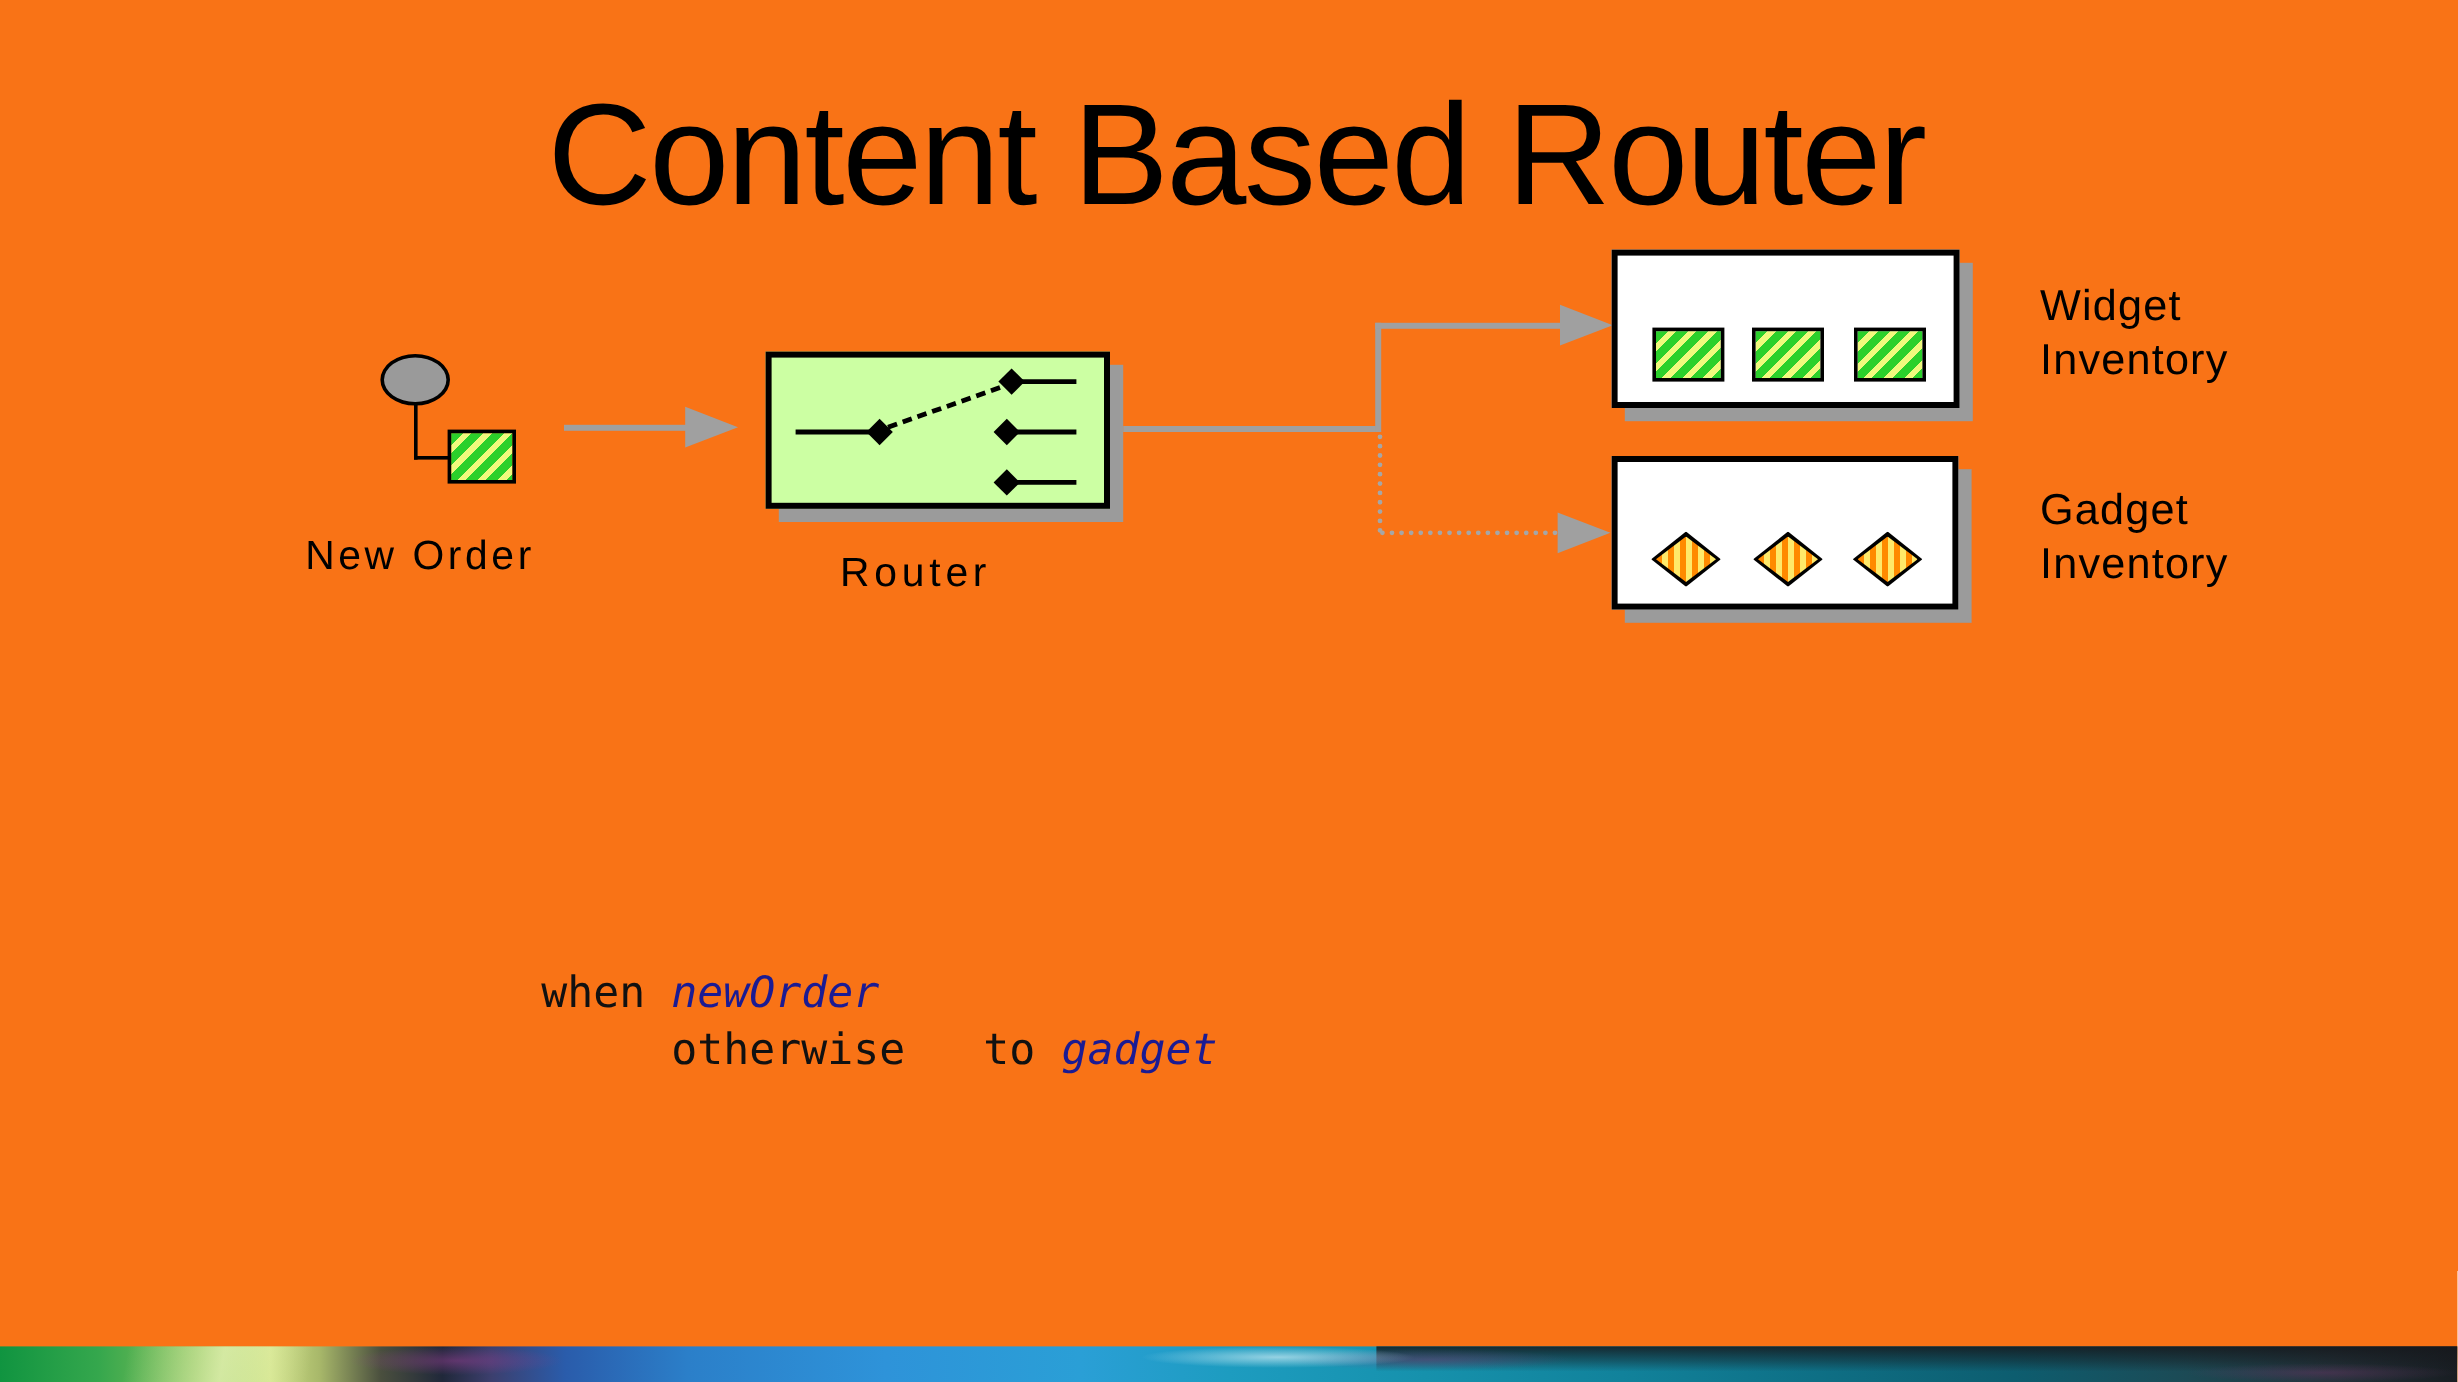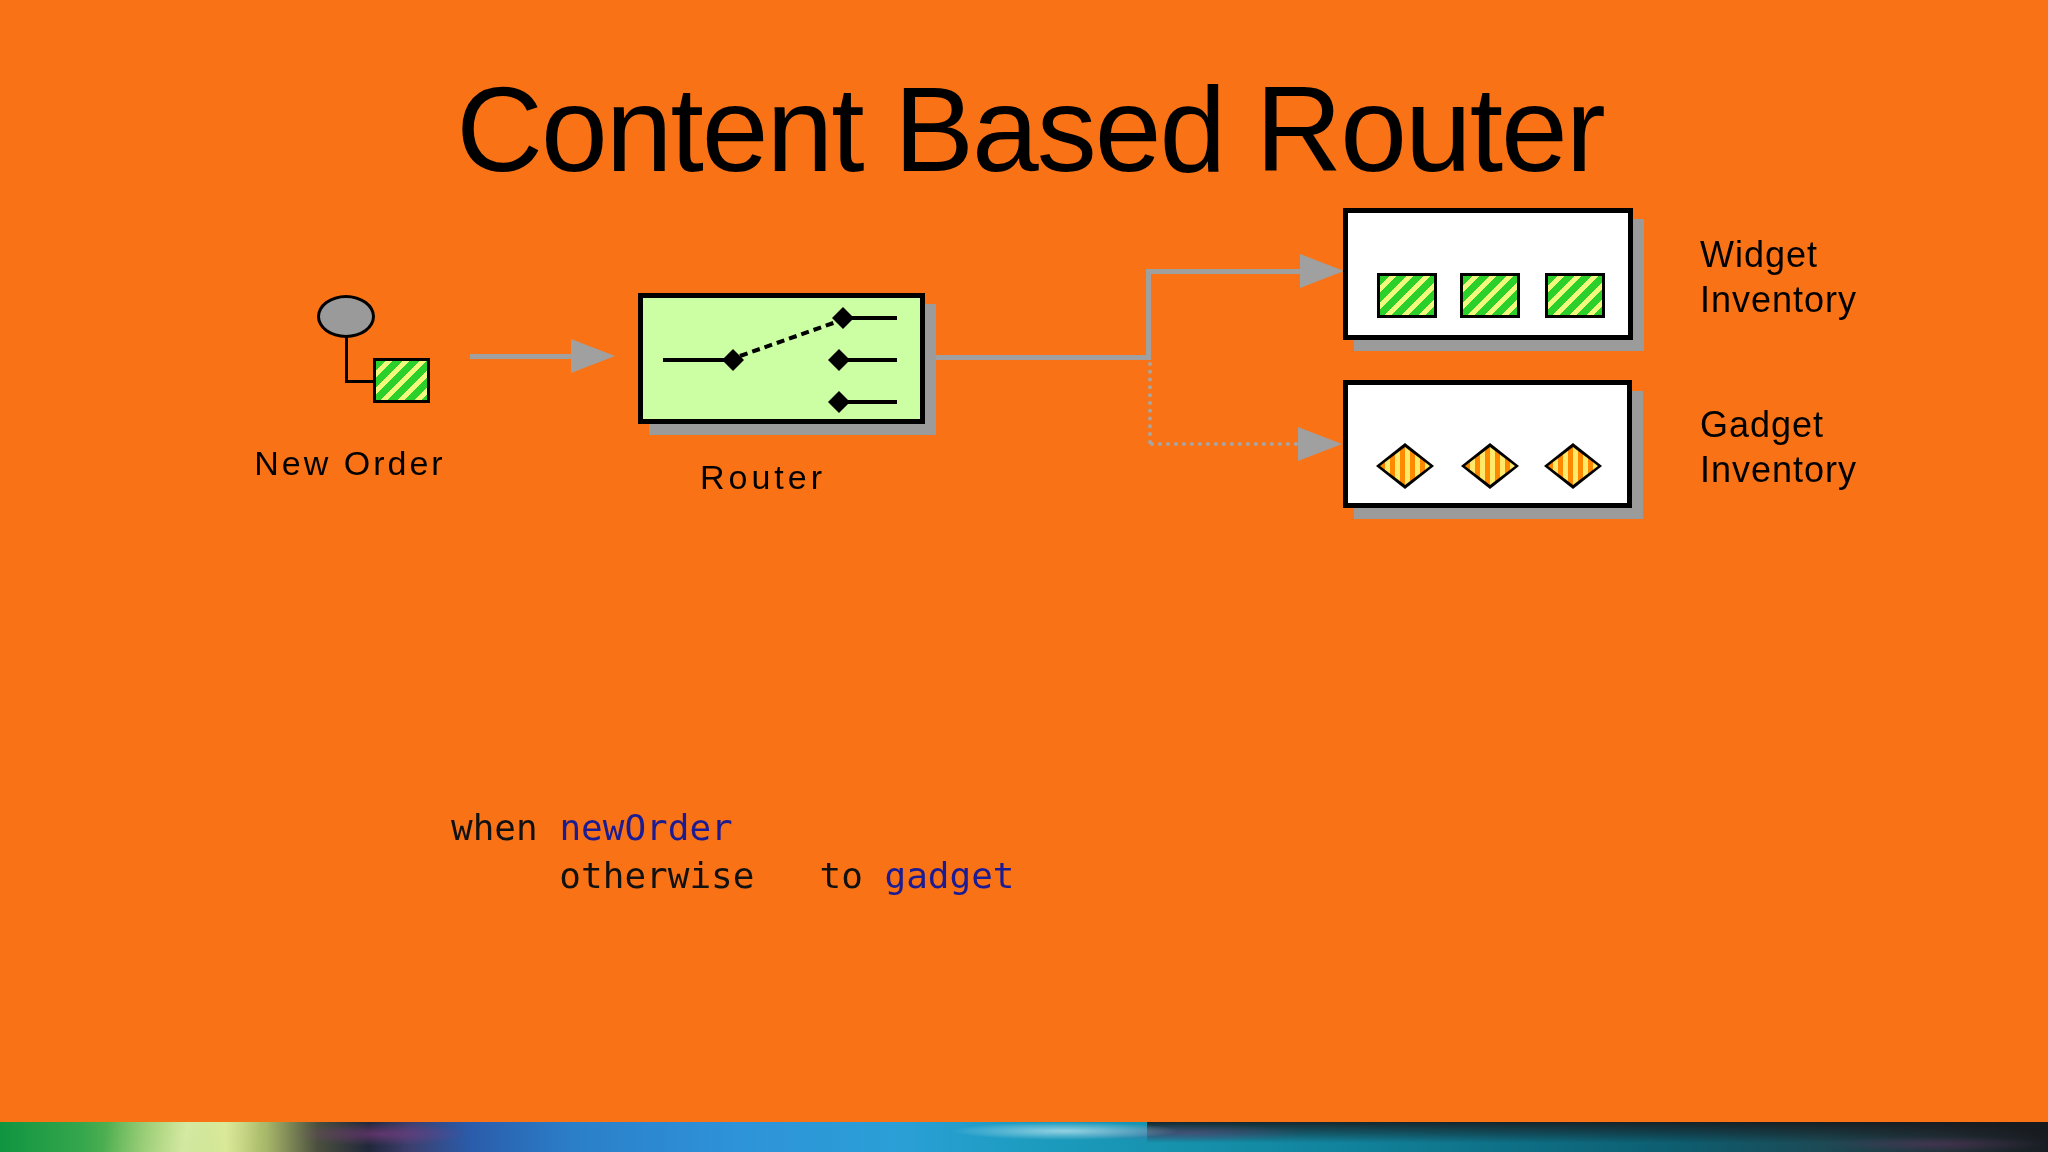--- a/index.html
+++ b/index.html
@@ -60,21 +60,21 @@
     position:absolute;left:4px;top:4px;width:50px;height:38px;
     clip-path:polygon(50% 0,100% 50%,50% 100%,0 50%);
     background:repeating-linear-gradient(90deg,var(--gadget-orange) 0 5px,var(--gadget-yellow) 5px 10px);
   }
   
   .code{
     position:absolute;left:451px;top:804px;margin:0;
     font-family:"DejaVu Sans Mono","Liberation Mono",monospace;
     font-size:36px;line-height:48px;white-space:pre;color:var(--code-keyword);
   }
-  .code .id{color:var(--code-identifier);}
+  .code .id{color:var(--code-identifier);font-style:italic;}
   
   .strip{
     position:absolute;left:0;top:1122px;width:2048px;height:30px;
     background:
       radial-gradient(ellipse at center,rgba(215,240,248,0.65) 0%,rgba(215,240,248,0) 70%) 950px 0/230px 18px no-repeat,
       radial-gradient(ellipse at center,rgba(150,62,146,0.5) 0%,rgba(150,62,146,0) 70%) 290px 0/180px 24px no-repeat,
       radial-gradient(ellipse at center,rgba(145,60,135,0.35) 0%,rgba(145,60,135,0) 70%) 1070px 2px/240px 18px no-repeat,
       radial-gradient(ellipse at center,rgba(125,52,112,0.35) 0%,rgba(125,52,112,0) 70%) 1820px 14px/230px 16px no-repeat,
       linear-gradient(100deg,rgba(246,252,200,0) 15%,rgba(246,252,200,0.6) 48%,rgba(246,252,200,0) 78%) 70px 0/240px 30px no-repeat,
       linear-gradient(to bottom,rgba(22,24,28,0.85) 0%,rgba(22,24,28,0.4) 40%,rgba(22,24,28,0) 70%) 100% 0/44% 100% no-repeat,

